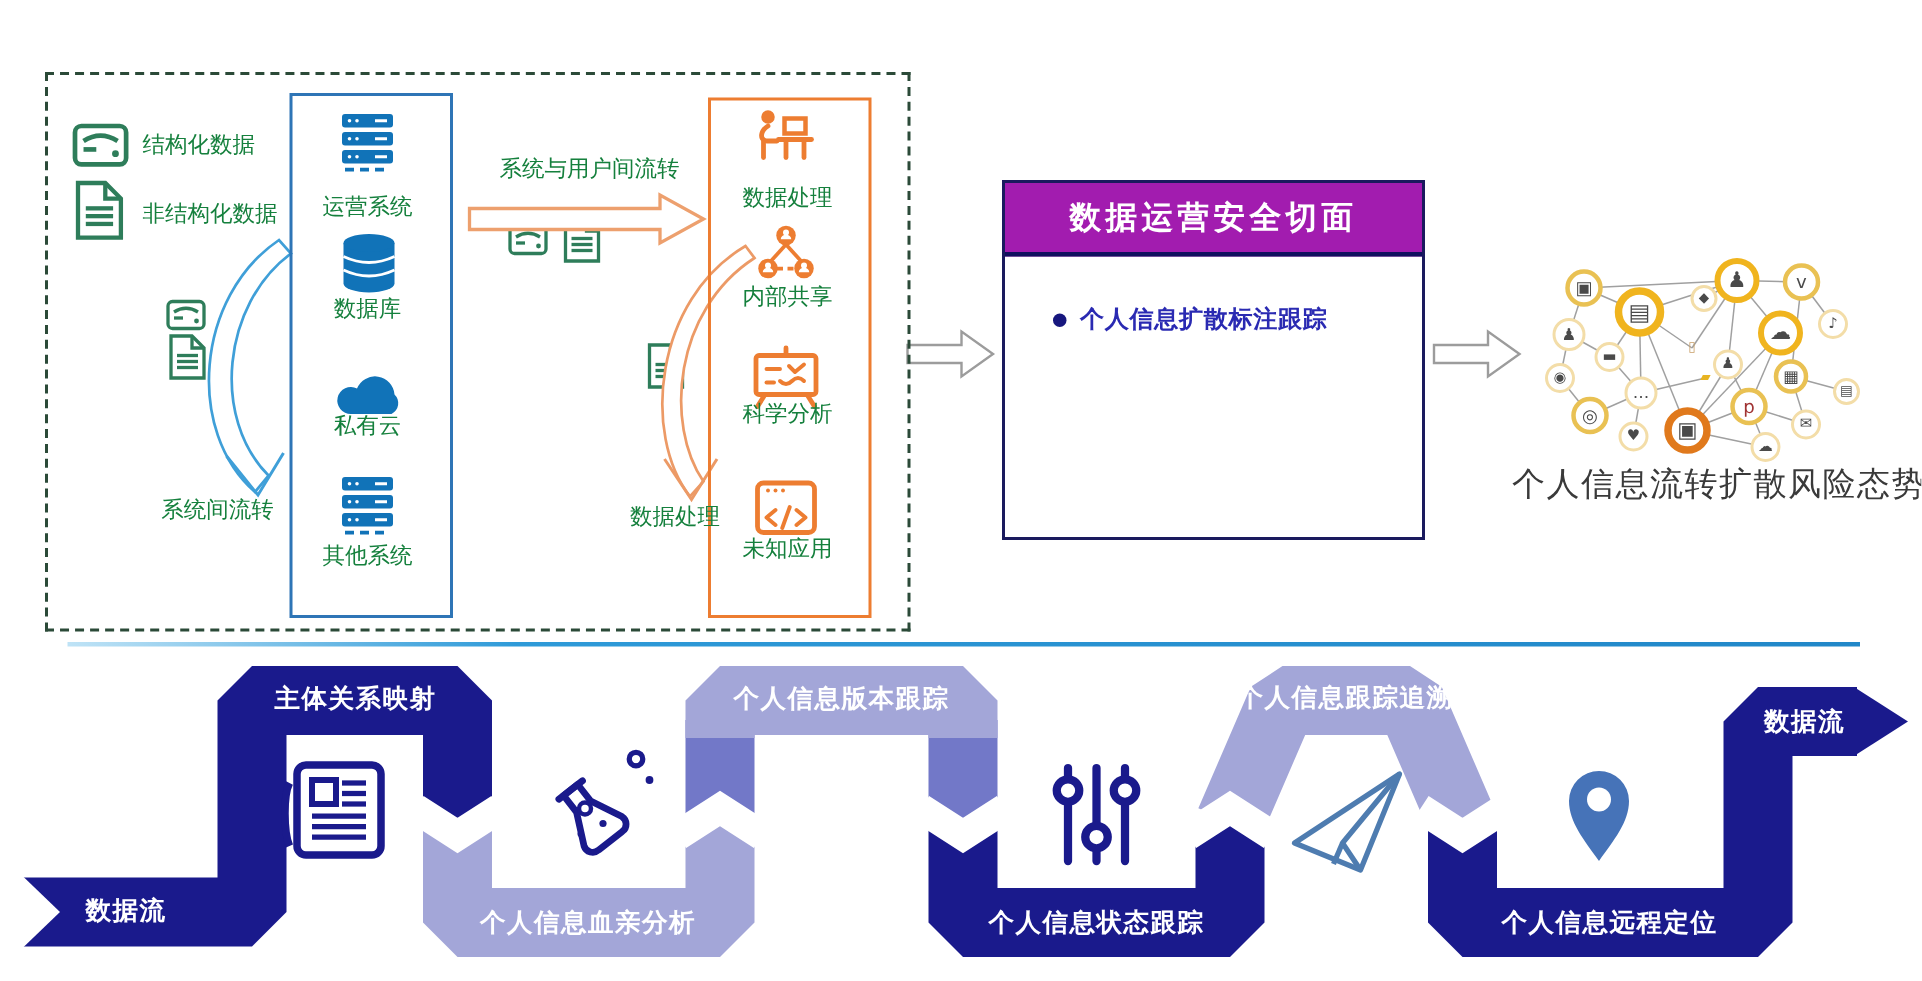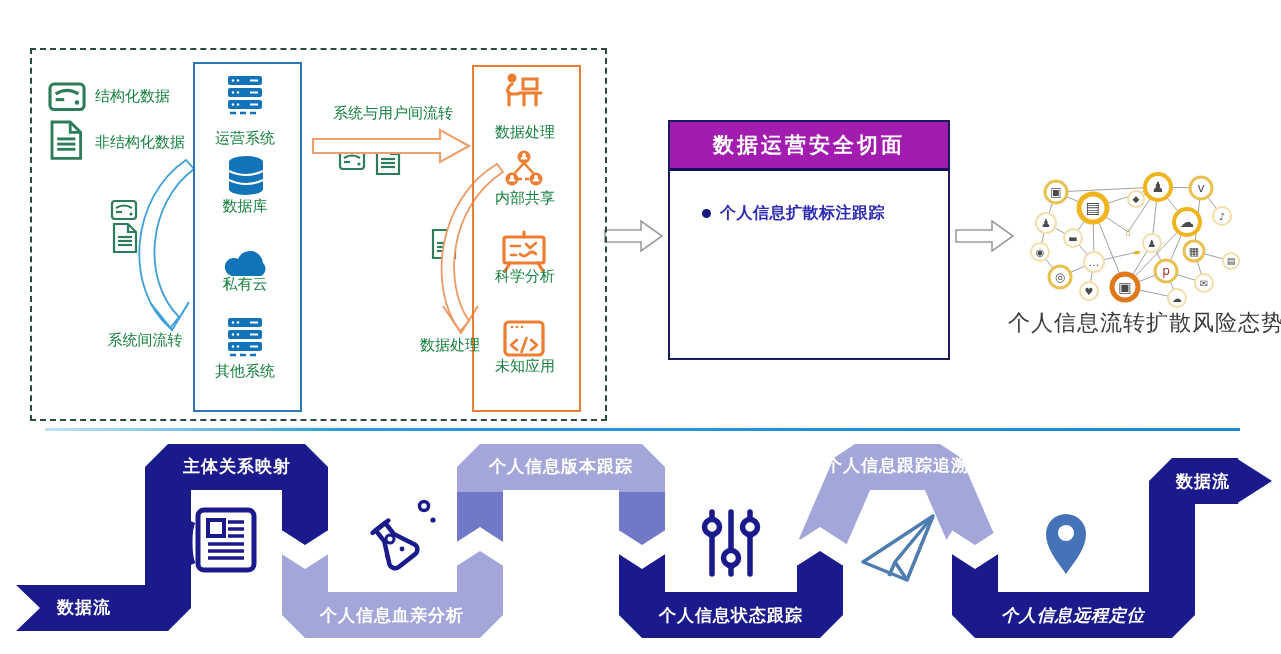--- a/index.html
+++ b/index.html
@@ -395,16 +395,16 @@
   <div class="txt small-label ctr" style="left:450px;top:345px;">数据处理</div>
 
   <div class="txt caption ctr" style="left:1146px;top:323px;">个人信息流转扩散风险态势</div>
 
   <div class="txt ribbon-label ctr" style="left:84px;top:607px;">数据流</div>
   <div class="txt ribbon-label ctr" style="left:237px;top:466px;">主体关系映射</div>
   <div class="txt ribbon-label ctr" style="left:392px;top:615px;">个人信息血亲分析</div>
   <div class="txt ribbon-label ctr" style="left:561px;top:466px;">个人信息版本跟踪</div>
   <div class="txt ribbon-label ctr" style="left:731px;top:615px;">个人信息状态跟踪</div>
   <div class="txt ribbon-label ctr" style="left:897px;top:465px;font-family:Liberation Mono, monospace;">个人信息跟踪追溯</div>
-  <div class="txt ribbon-label ctr" style="left:1073px;top:615px;font-style:italic;">个人信息远程定位</div>
+  <div class="txt ribbon-label ctr" style="left:1073px;top:615px;">个人信息远程定位</div>
   <div class="txt ribbon-label ctr" style="left:1203px;top:481px;">数据流</div>
 
 </div>
 
 </body></html>

